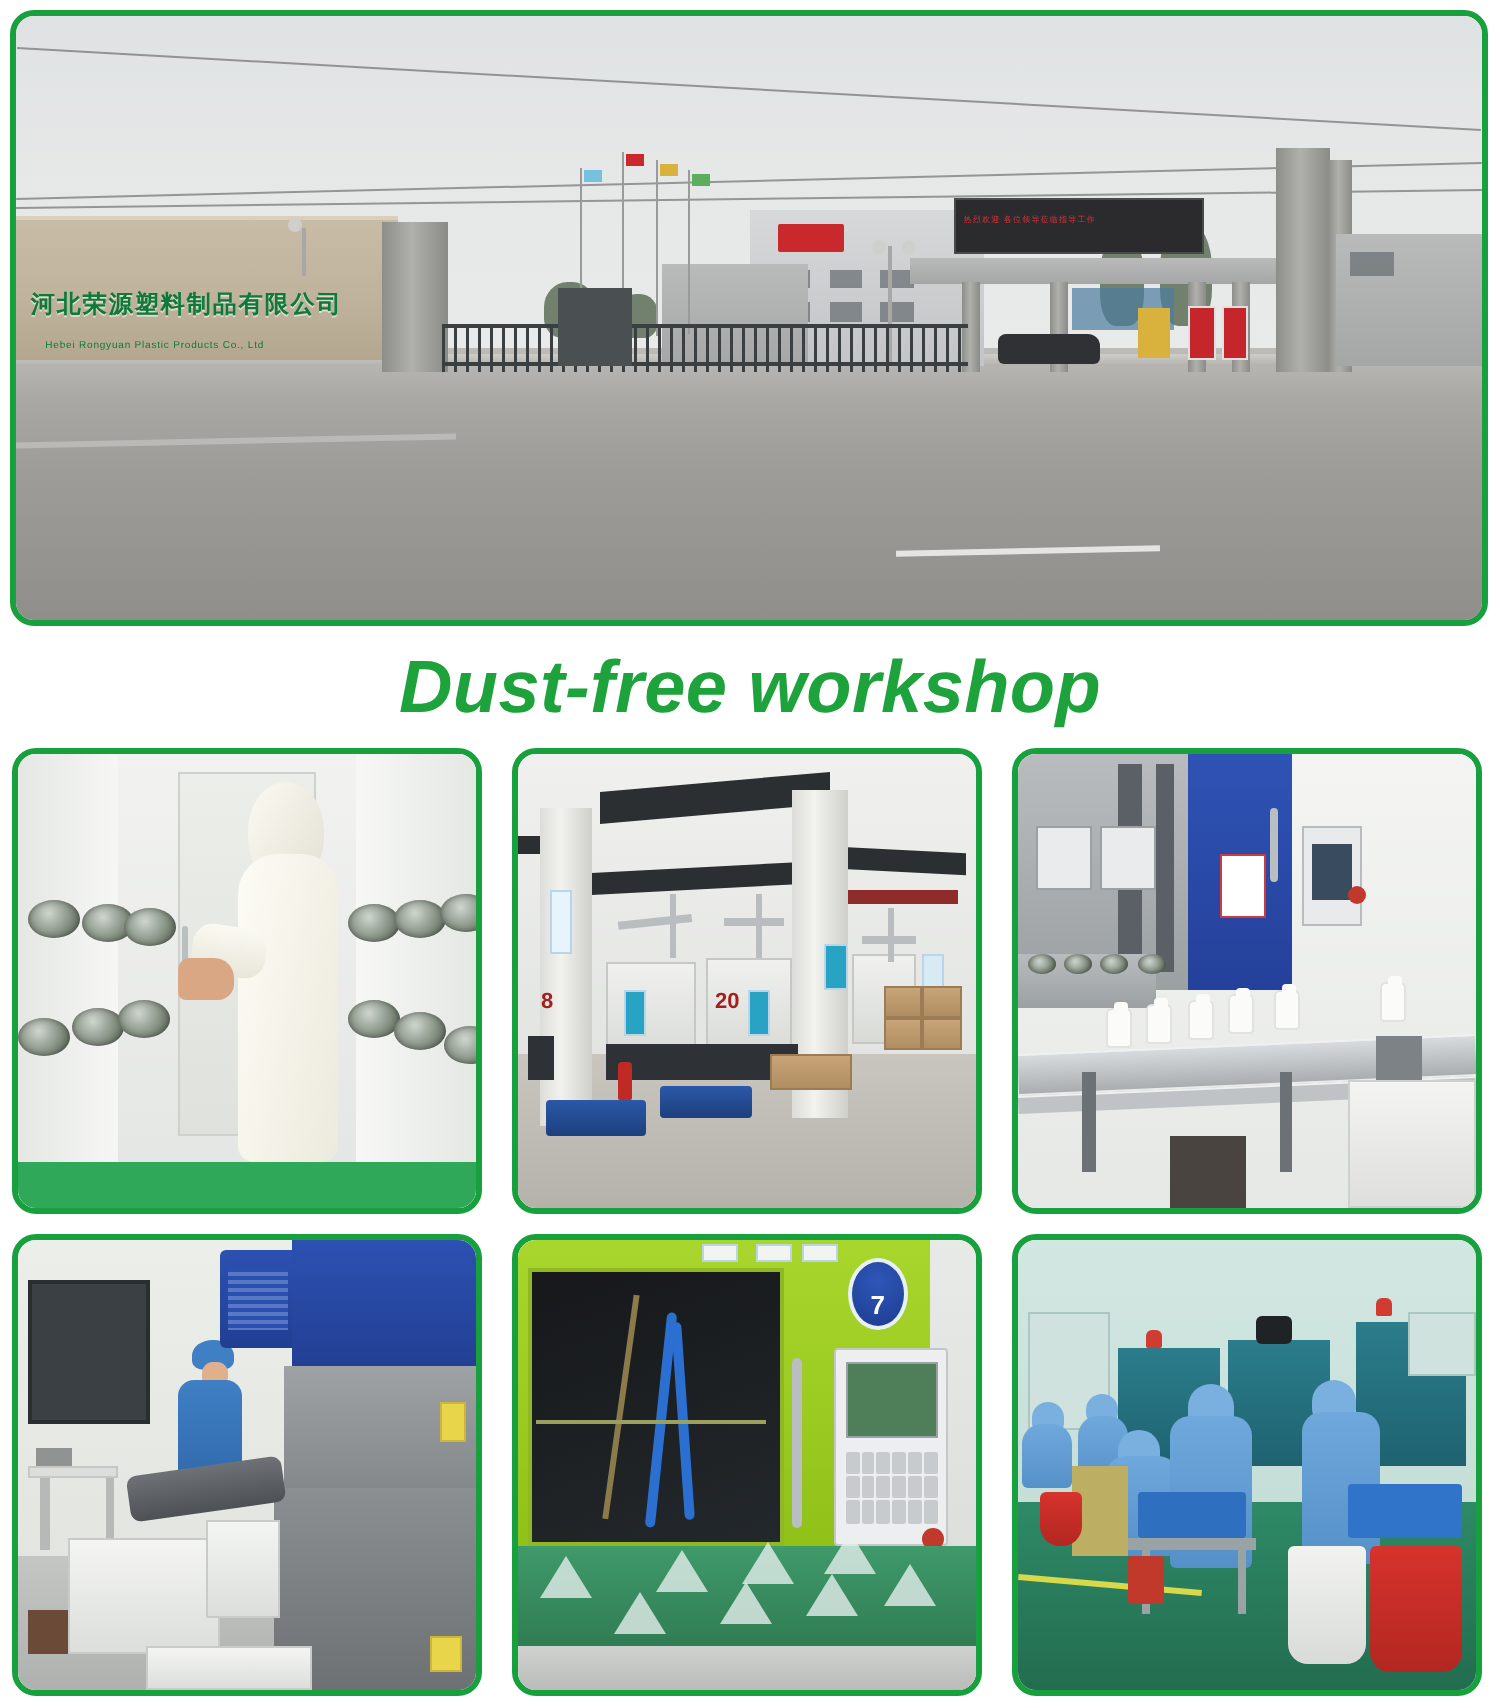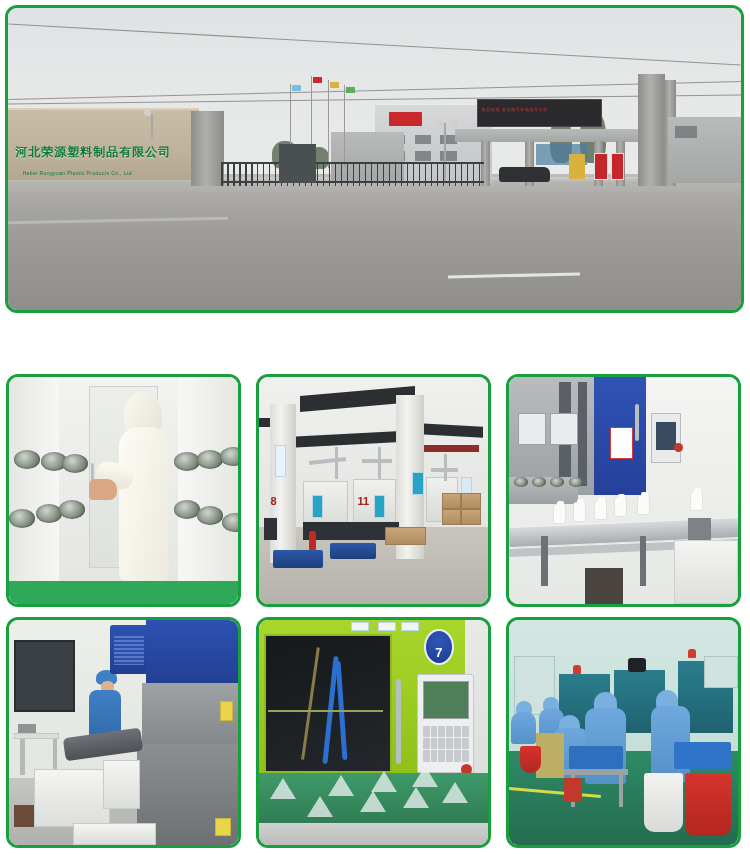--- a/index.html
+++ b/index.html
@@ -310,20 +310,21 @@
 
       <div class="banner-red" style="left:80%;top:48%;width:1.8%;height:9%;"></div>
       <div class="banner-red" style="left:82.3%;top:48%;width:1.8%;height:9%;"></div>
       <div class="banner-yellow" style="left:76.5%;top:48.5%;width:2.2%;height:8%;"></div>
 
       <div class="road-line" style="left:60%;top:88%;width:18%;"></div>
       <div class="road-line" style="left:0;top:70%;width:30%;opacity:.35;"></div>
     </div>
   </div>
 
+  <div id="title">Dust-free workshop</div>
 
   <div class="framed cell" id="c1">
     <div class="scene">
       <div class="as-wall" style="inset:0;"></div>
       <div class="as-wall" style="left:0;top:0;width:22%;height:100%;background:linear-gradient(90deg,#e5e7e3,#f6f7f5);"></div>
       <div class="as-wall" style="right:0;top:0;width:26%;height:100%;background:linear-gradient(270deg,#e5e7e3,#f7f8f6);"></div>
       <div class="as-door" style="left:35%;top:4%;width:30%;height:80%;"></div>
       <div class="handle-bar" style="left:36%;top:38%;width:3px;height:12%;"></div>
       <div class="as-floor" style="left:0;bottom:0;width:100%;height:10%;"></div>
 
@@ -373,21 +374,21 @@
       <div class="robot-arm" style="left:52%;top:31%;width:3px;height:14%;"></div>
       <div class="robot-arm" style="left:81%;top:34%;width:3px;height:12%;"></div>
 
       <div class="poster" style="left:7%;top:30%;width:5%;height:14%;"></div>
       <div class="poster" style="left:23%;top:52%;width:5%;height:10%;background:#28a3c4;"></div>
       <div class="poster" style="left:50%;top:52%;width:5%;height:10%;background:#28a3c4;"></div>
       <div class="poster" style="left:67%;top:42%;width:5%;height:10%;background:#28a3c4;"></div>
       <div class="poster" style="left:88%;top:44%;width:5%;height:10%;background:#d8eaf4;"></div>
 
       <div class="pillar-num" style="left:5%;top:52%;">8</div>
-      <div class="pillar-num" style="left:43%;top:52%;">11</div>
+      <div class="pillar-num" style="left:43%;top:52%;">20</div>
 
       <div class="pallet-blue" style="left:6%;top:76%;width:22%;height:8%;"></div>
       <div class="pallet-blue" style="left:31%;top:73%;width:20%;height:7%;"></div>
       <div class="carton" style="left:55%;top:66%;width:18%;height:8%;"></div>
       <div class="carton" style="left:80%;top:51%;width:8%;height:7%;"></div>
       <div class="carton" style="left:88%;top:51%;width:9%;height:7%;"></div>
       <div class="carton" style="left:80%;top:58%;width:8%;height:7%;"></div>
       <div class="carton" style="left:88%;top:58%;width:9%;height:7%;"></div>
       <div class="extinguisher" style="left:22%;top:68%;width:3%;height:8%;"></div>
       <div class="machine-dk" style="left:2%;top:62%;width:6%;height:10%;"></div>

